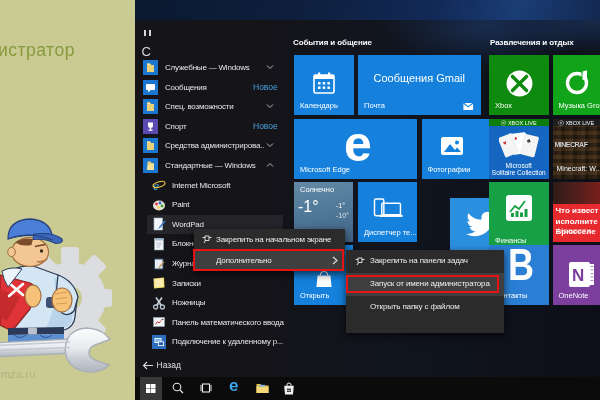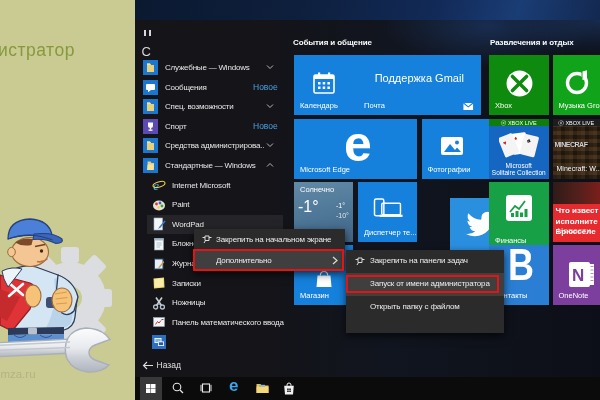--- a/index.html
+++ b/index.html
@@ -259,51 +259,52 @@
         <div class="abs atxt">Панель математического ввода</div>
       </div>
       <div class="abs row" style="top:312.4px;">
         <svg class="abs aico" viewBox="0 0 14 14">
               <rect width="14" height="14" fill="#2f6fc0"></rect>
               <rect x="2.5" y="3" width="7" height="5" fill="#fff"></rect>
               <rect x="3.3" y="3.8" width="5.4" height="3.4" fill="#7db4e8"></rect>
               <rect x="6" y="6.5" width="6" height="4.5" fill="#fff"></rect>
               <rect x="6.8" y="7.3" width="4.4" height="2.9" fill="#2558a8"></rect>
             </svg>
+        <div class="abs atxt">Подключение к удаленному р...</div>
       </div>
       <div class="abs" id="back">
         <svg class="abs" style="left:0;top:2px" width="12" height="9" viewBox="0 0 12 9">
               <path d="M11 4.5H1.5M5 1L1.5 4.5 5 8" stroke="#ddd" fill="none" stroke-width="1.1"></path>
             </svg>
         <div class="abs" style="left:14.5px;top:1px;font-size:8.5px;">Назад</div>
       </div>
       </div>
       <div id="tiles">
       <div class="abs hdr" style="left:158px;top:18px;">События и общение</div>
       <div class="abs hdr" style="left:355px;top:18px;">Развлечения и отдых</div>
 
-      <div class="abs tile blu" style="left:159px;top:35px;width:60px;height:60px;padding-left:48px;">
+      <div class="abs tile blu" style="left:159px;top:35px;width:60px;height:60px;">
         <svg class="abs" style="left:17px;width:26px;top:16px" height="26" viewBox="0 0 26 26">
               <rect x="3" y="4" width="20" height="18" rx="1.5" fill="none" stroke="#fff" stroke-width="1.6"></rect>
               <rect x="3" y="4" width="20" height="4" fill="#fff"></rect>
               <rect x="7" y="1.5" width="2.2" height="4" fill="#fff"></rect>
               <rect x="17" y="1.5" width="2.2" height="4" fill="#fff"></rect>
               <g fill="#fff">
                 <rect x="7" y="11" width="2.5" height="2.5"></rect>
                 <rect x="11.7" y="11" width="2.5" height="2.5"></rect>
                 <rect x="16.4" y="11" width="2.5" height="2.5"></rect>
                 <rect x="7" y="15.5" width="2.5" height="2.5"></rect>
                 <rect x="11.7" y="15.5" width="2.5" height="2.5"></rect>
                 <rect x="16.4" y="15.5" width="2.5" height="2.5"></rect>
               </g>
             </svg>
         <div class="tlbl">Календарь</div>
       </div>
       <div class="abs tile blu" style="left:223px;top:35px;width:122.5px;height:60px;">
-        <div class="abs" style="left:0;top:17px;width:122.5px;text-align:center;font-size:11px;color:#fff;">Поддержка Gmail</div>
+        <div class="abs" style="left:0;top:17px;width:122.5px;text-align:center;font-size:11px;color:#fff;">Сообщения Gmail</div>
         <div class="tlbl">Почта</div>
         <svg class="abs" style="right:7px;bottom:4px" width="10.5" height="9" viewBox="0 0 12 10">
               <rect x=".5" y="1" width="11" height="8" fill="#fff"></rect>
               <path d="M.5 1l5.5 4.5L11.5 1" fill="none" stroke="#1581dc" stroke-width="1.2"></path>
             </svg>
       </div>
       <div class="abs tile blu" style="left:159px;top:98.5px;width:122.5px;height:60px;">
         <div class="abs" style="left:50px;top:-4px;font-size:50px;color:#fff;font-family:'Liberation Sans';font-weight:bold;">e</div>
         <div class="tlbl">Microsoft Edge</div>
       </div>
@@ -334,21 +335,21 @@
               <path d="M32 5.5c-1 .5-2 .8-3.2 1a5.6 5.6 0 002.4-3.1c-1 .6-2.2 1.1-3.5 1.4A5.5 5.5 0 0018.3 9 5.5 5.5 0 0018 10.3 15.6 15.6 0 016.6 4.5a5.5 5.5 0 001.7 7.4c-.9 0-1.8-.3-2.5-.7v.1c0 2.6 1.9 4.9 4.4 5.4a5.6 5.6 0 01-2.5.1 5.5 5.5 0 005.2 3.8A11.1 11.1 0 014 22.9 15.7 15.7 0 0012.5 25c10.2 0 15.8-8.4 15.8-15.8v-.7c1.1-.8 2-1.8 2.7-2.9z" fill="#fff"></path>
             </svg>
         <div class="tlbl">Twitter</div>
       </div>
       <div class="abs tile blu" style="left:159px;top:225px;width:59px;height:60px;">
         <svg class="abs" style="left:21px;top:26px" width="18" height="17" viewBox="0 0 18 17">
               <path d="M2.5 4.5h13l1 11.5h-15z" fill="#fff"></path>
               <path d="M5.5 4.5V4a3.5 3.5 0 017 0v.5" fill="none" stroke="#fff" stroke-width="1.4"></path>
               <path d="M6.6 4.5V4a2.4 2.4 0 014.8 0v.5" fill="none" stroke="#1581dc" stroke-width="1"></path>
             </svg>
-        <div class="tlbl">Магазин</div>
+        <div class="tlbl">Открыть</div>
       </div>
 
       <div class="abs tile" style="left:354px;top:35px;width:59.5px;height:60px;background:#0e8a0e;">
         <svg class="abs" style="left:16px;top:14px" width="29" height="29" viewBox="0 0 28 28">
               <circle cx="14" cy="14" r="12.5" fill="#fff"></circle>
               <path d="M7.2 7.2 C10.8 10.8 17.2 17.2 20.8 20.8 M20.8 7.2 C17.2 10.8 10.8 17.2 7.2 20.8" stroke="#0e8a0e" stroke-width="3.4" fill="none" stroke-linecap="round"></path>
             </svg>
         <div class="tlbl">Xbox</div>
       </div>
       <div class="abs tile" style="left:417.5px;top:35px;width:47.5px;height:60px;background:#11a31a;">

